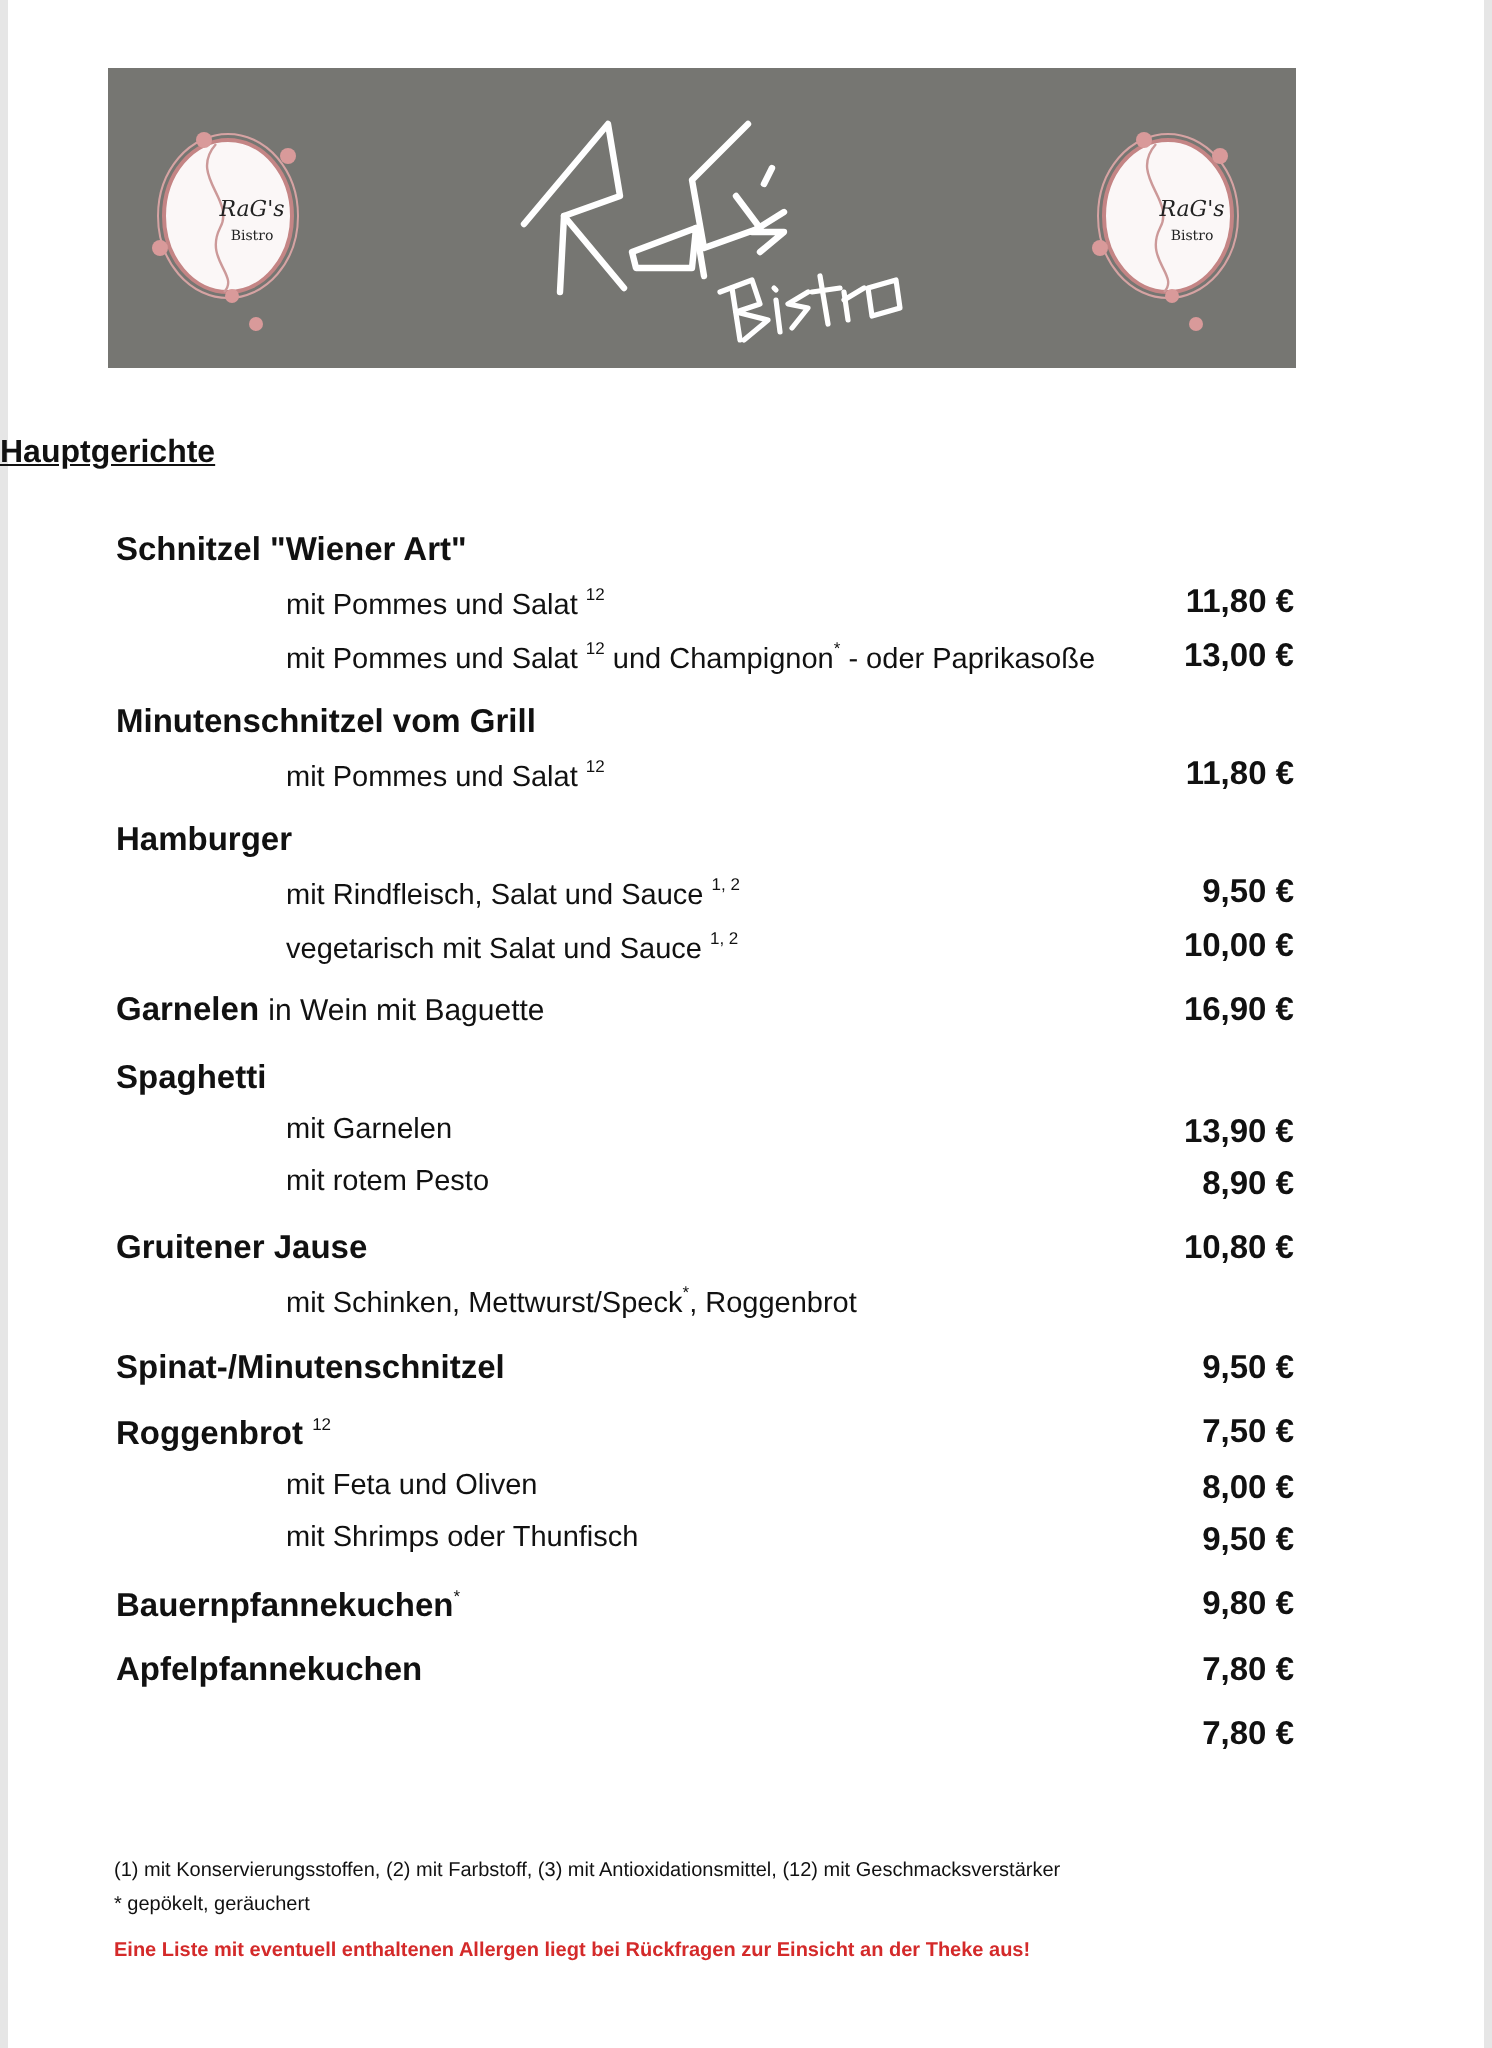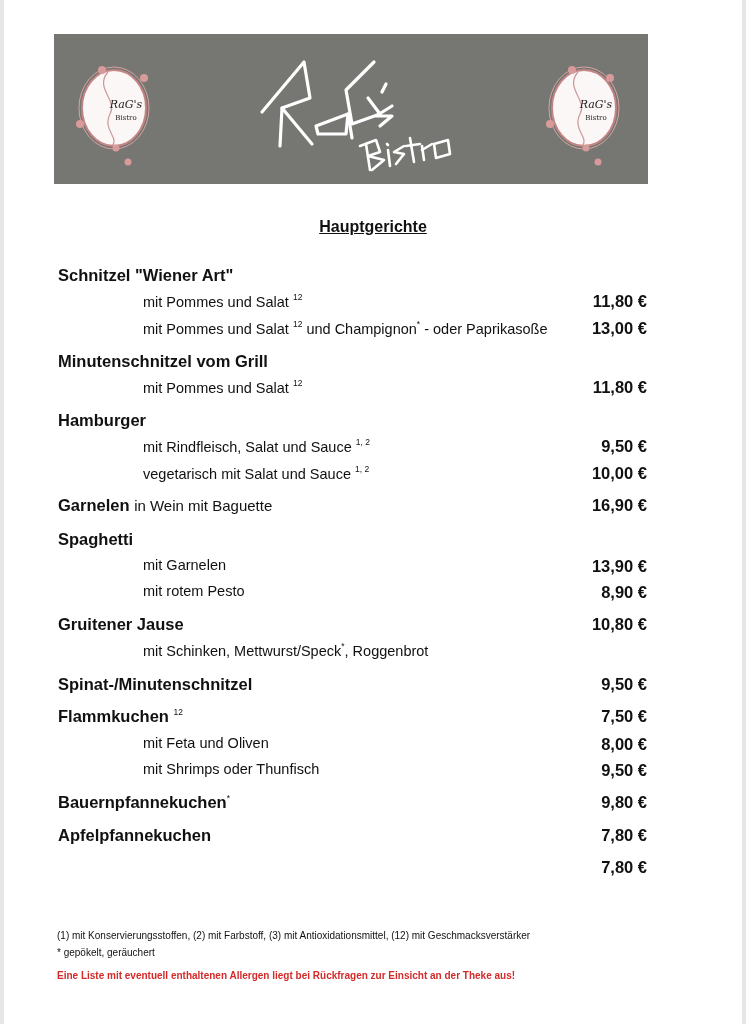--- a/index.html
+++ b/index.html
@@ -10,21 +10,21 @@
       color: #111;
     }
     .edge-l { position: absolute; left: 0; top: 0; width: 4px; height: 1024px; background: #e6e6e6; }
     .edge-r { position: absolute; right: 0; top: 0; width: 4px; height: 1024px; background: #e6e6e6; }
     .banner {
       position: absolute; left: 54px; top: 34px; width: 594px; height: 150px;
       background: #767672;
     }
     .banner svg { position: absolute; left: 0; top: 0; }
     .section-title {
-      position: absolute; left: 0; width: 746px; top: 218px; text-align: center;
+      position: absolute; left: 0; width: 746px; top: 218px; 
       font-weight: bold; font-size: 16px; text-decoration: underline;
     }
     .row { position: absolute; left: 0; width: 746px; height: 22px; }
     .row .name { position: absolute; left: 58px; font-weight: bold; font-size: 16.5px; white-space: nowrap; }
     .row .name .extra { font-weight: normal; font-size: 15px; margin-top: 44px; }
     .row .sub { position: absolute; left: 131px; font-size: 14.5px; white-space: nowrap; margin-left: 12px; }
     .row .price { position: absolute; right: 99px; font-weight: bold; font-size: 16.5px; white-space: nowrap; }
     sup { font-size: 8.5px; vertical-align: 7px; font-weight: normal; }
     .foot { position: absolute; left: 57px; font-size: 10px; white-space: nowrap; }
     .foot.red { color: #d42a2a; font-weight: bold; }
@@ -157,21 +157,21 @@
 <div class="row" style="top:641px">
   <span class="sub"><span>mit Schinken, Mettwurst/Speck</span><sup>*</sup><span>, Roggenbrot</span></span>
 </div>
 
 <div class="row" style="top:675px">
   <span class="name">Spinat-/Minutenschnitzel</span>
   <span class="price">9,50 €</span>
 </div>
 
 <div class="row" style="top:707px">
-  <span class="name"><span>Flammkuchen</span> <sup>12</sup></span>
+  <span class="name"><span>Roggenbrot</span> <sup>12</sup></span>
   <span class="price">7,50 €</span>
 </div>
 <div class="row" style="top:735px">
   <span class="sub">mit Feta und Oliven</span>
   <span class="price">8,00 €</span>
 </div>
 <div class="row" style="top:761px">
   <span class="sub">mit Shrimps oder Thunfisch</span>
   <span class="price">9,50 €</span>
 </div>

